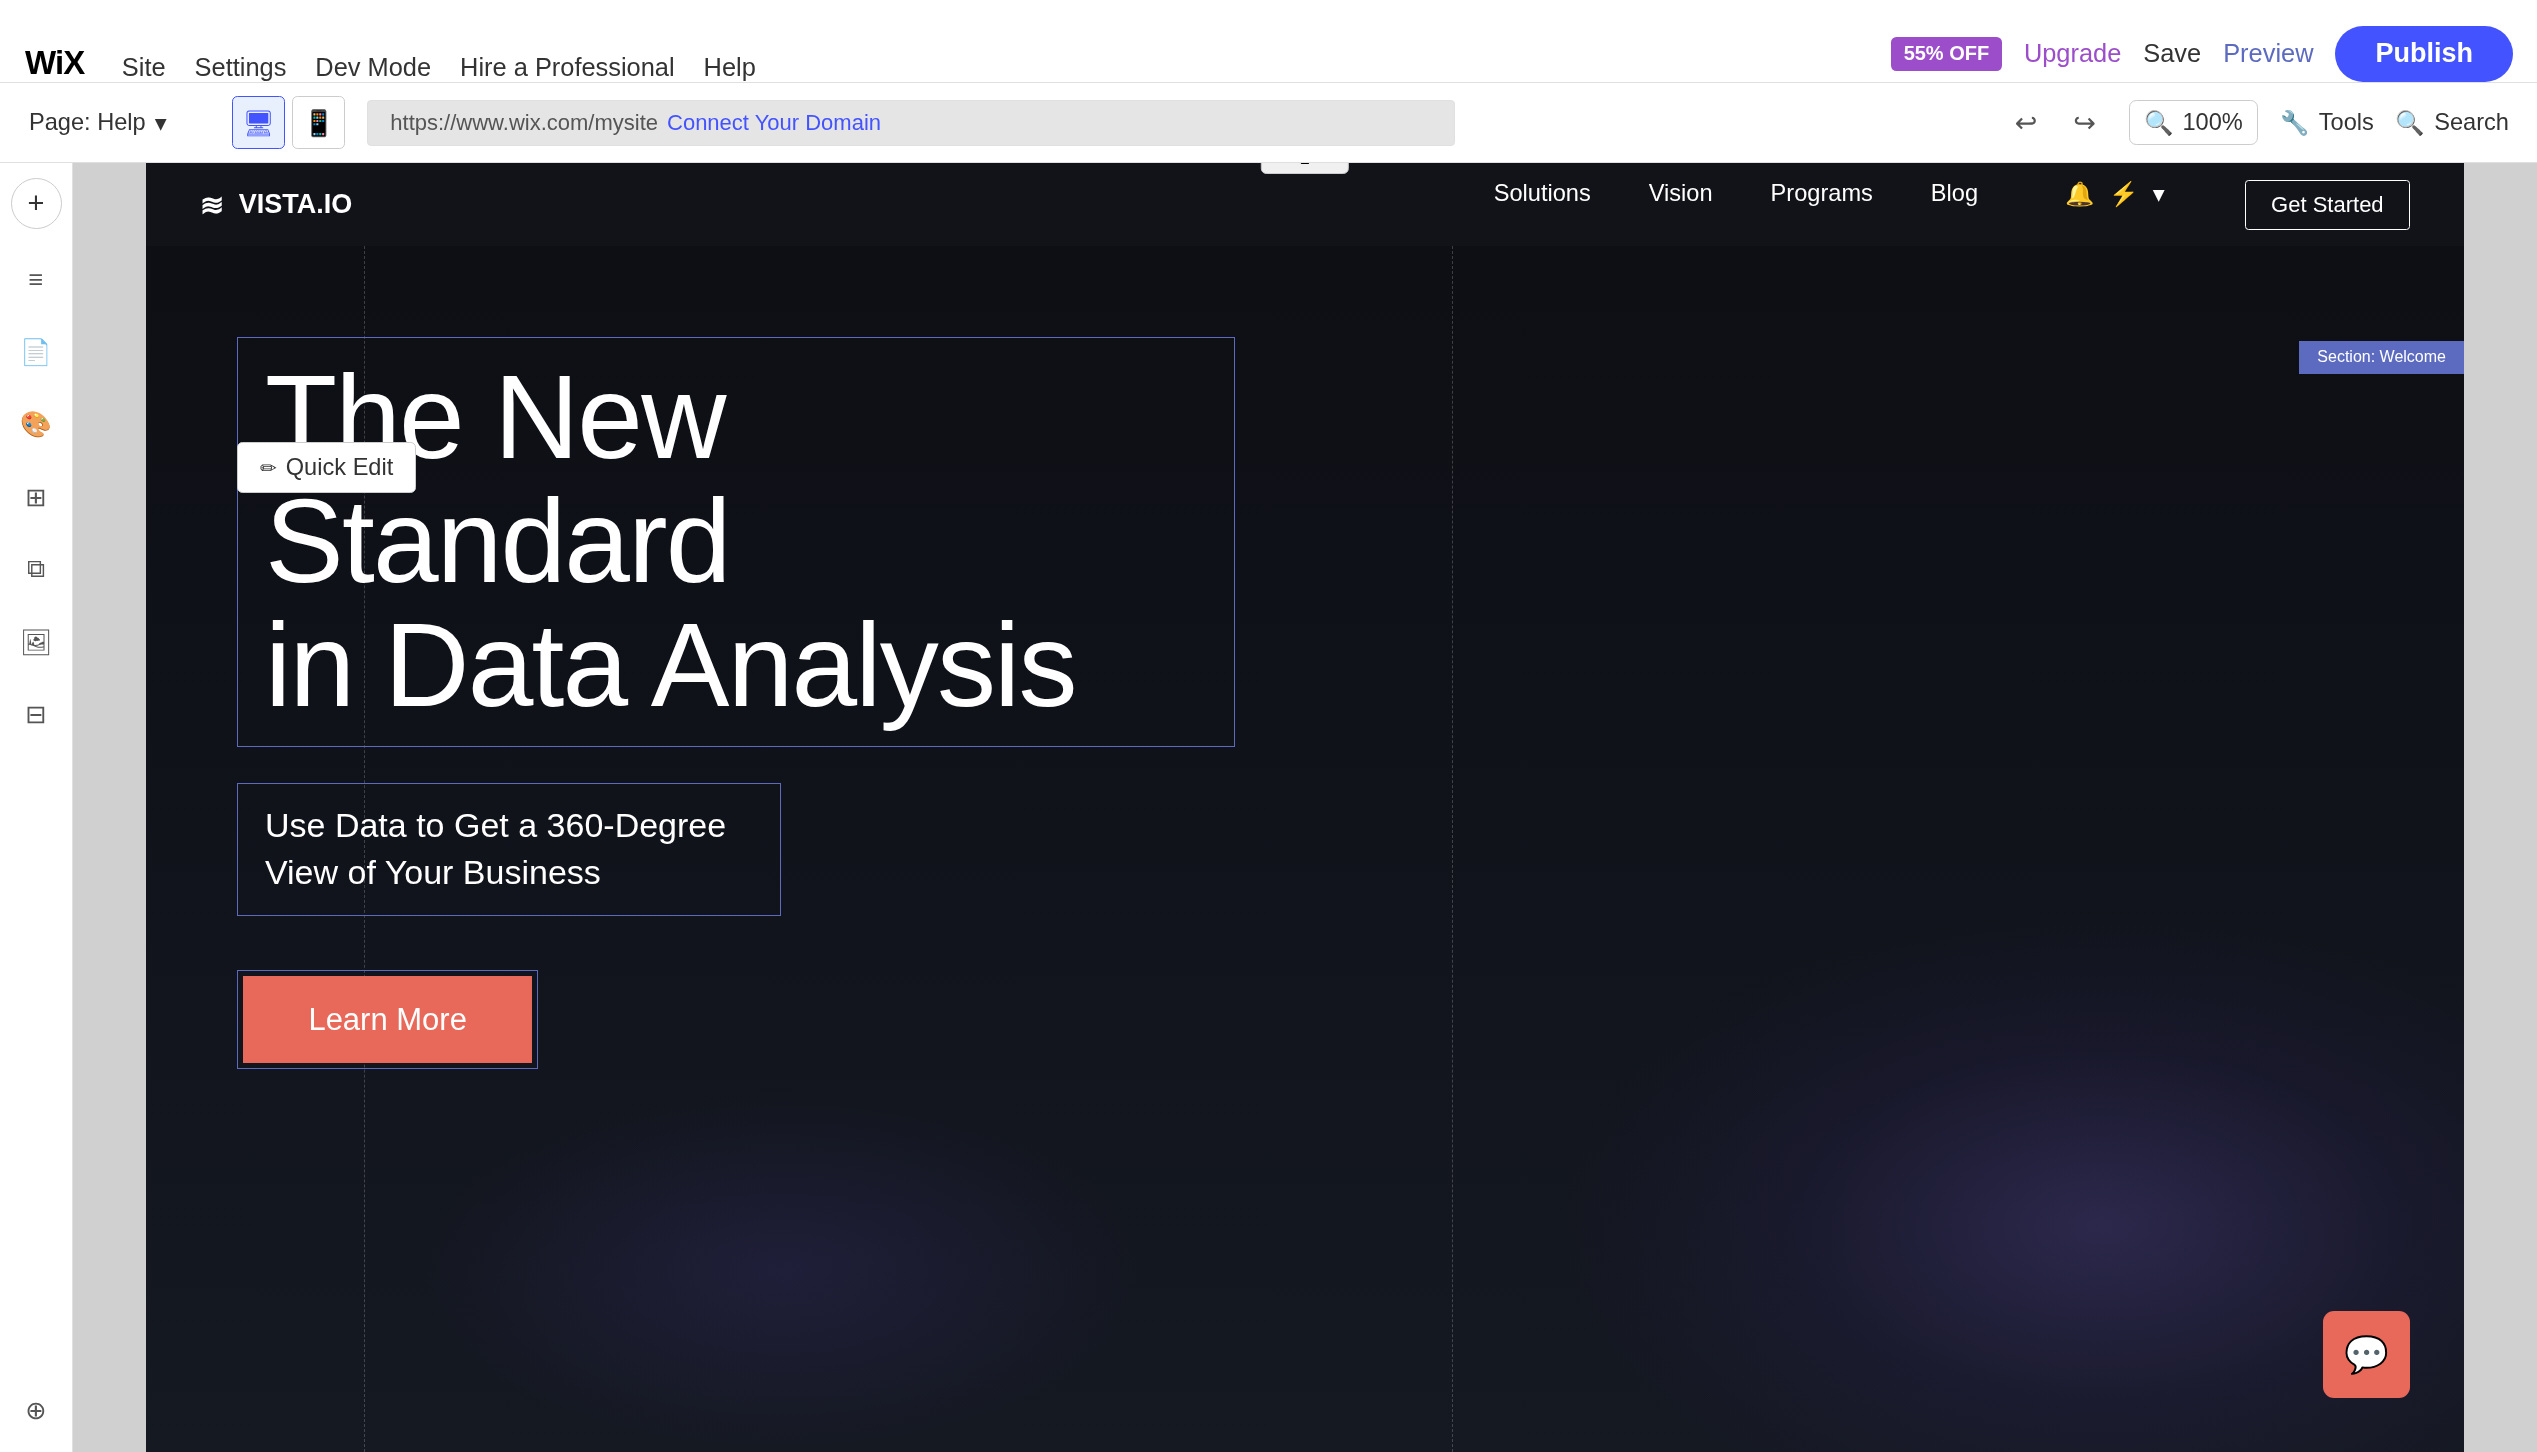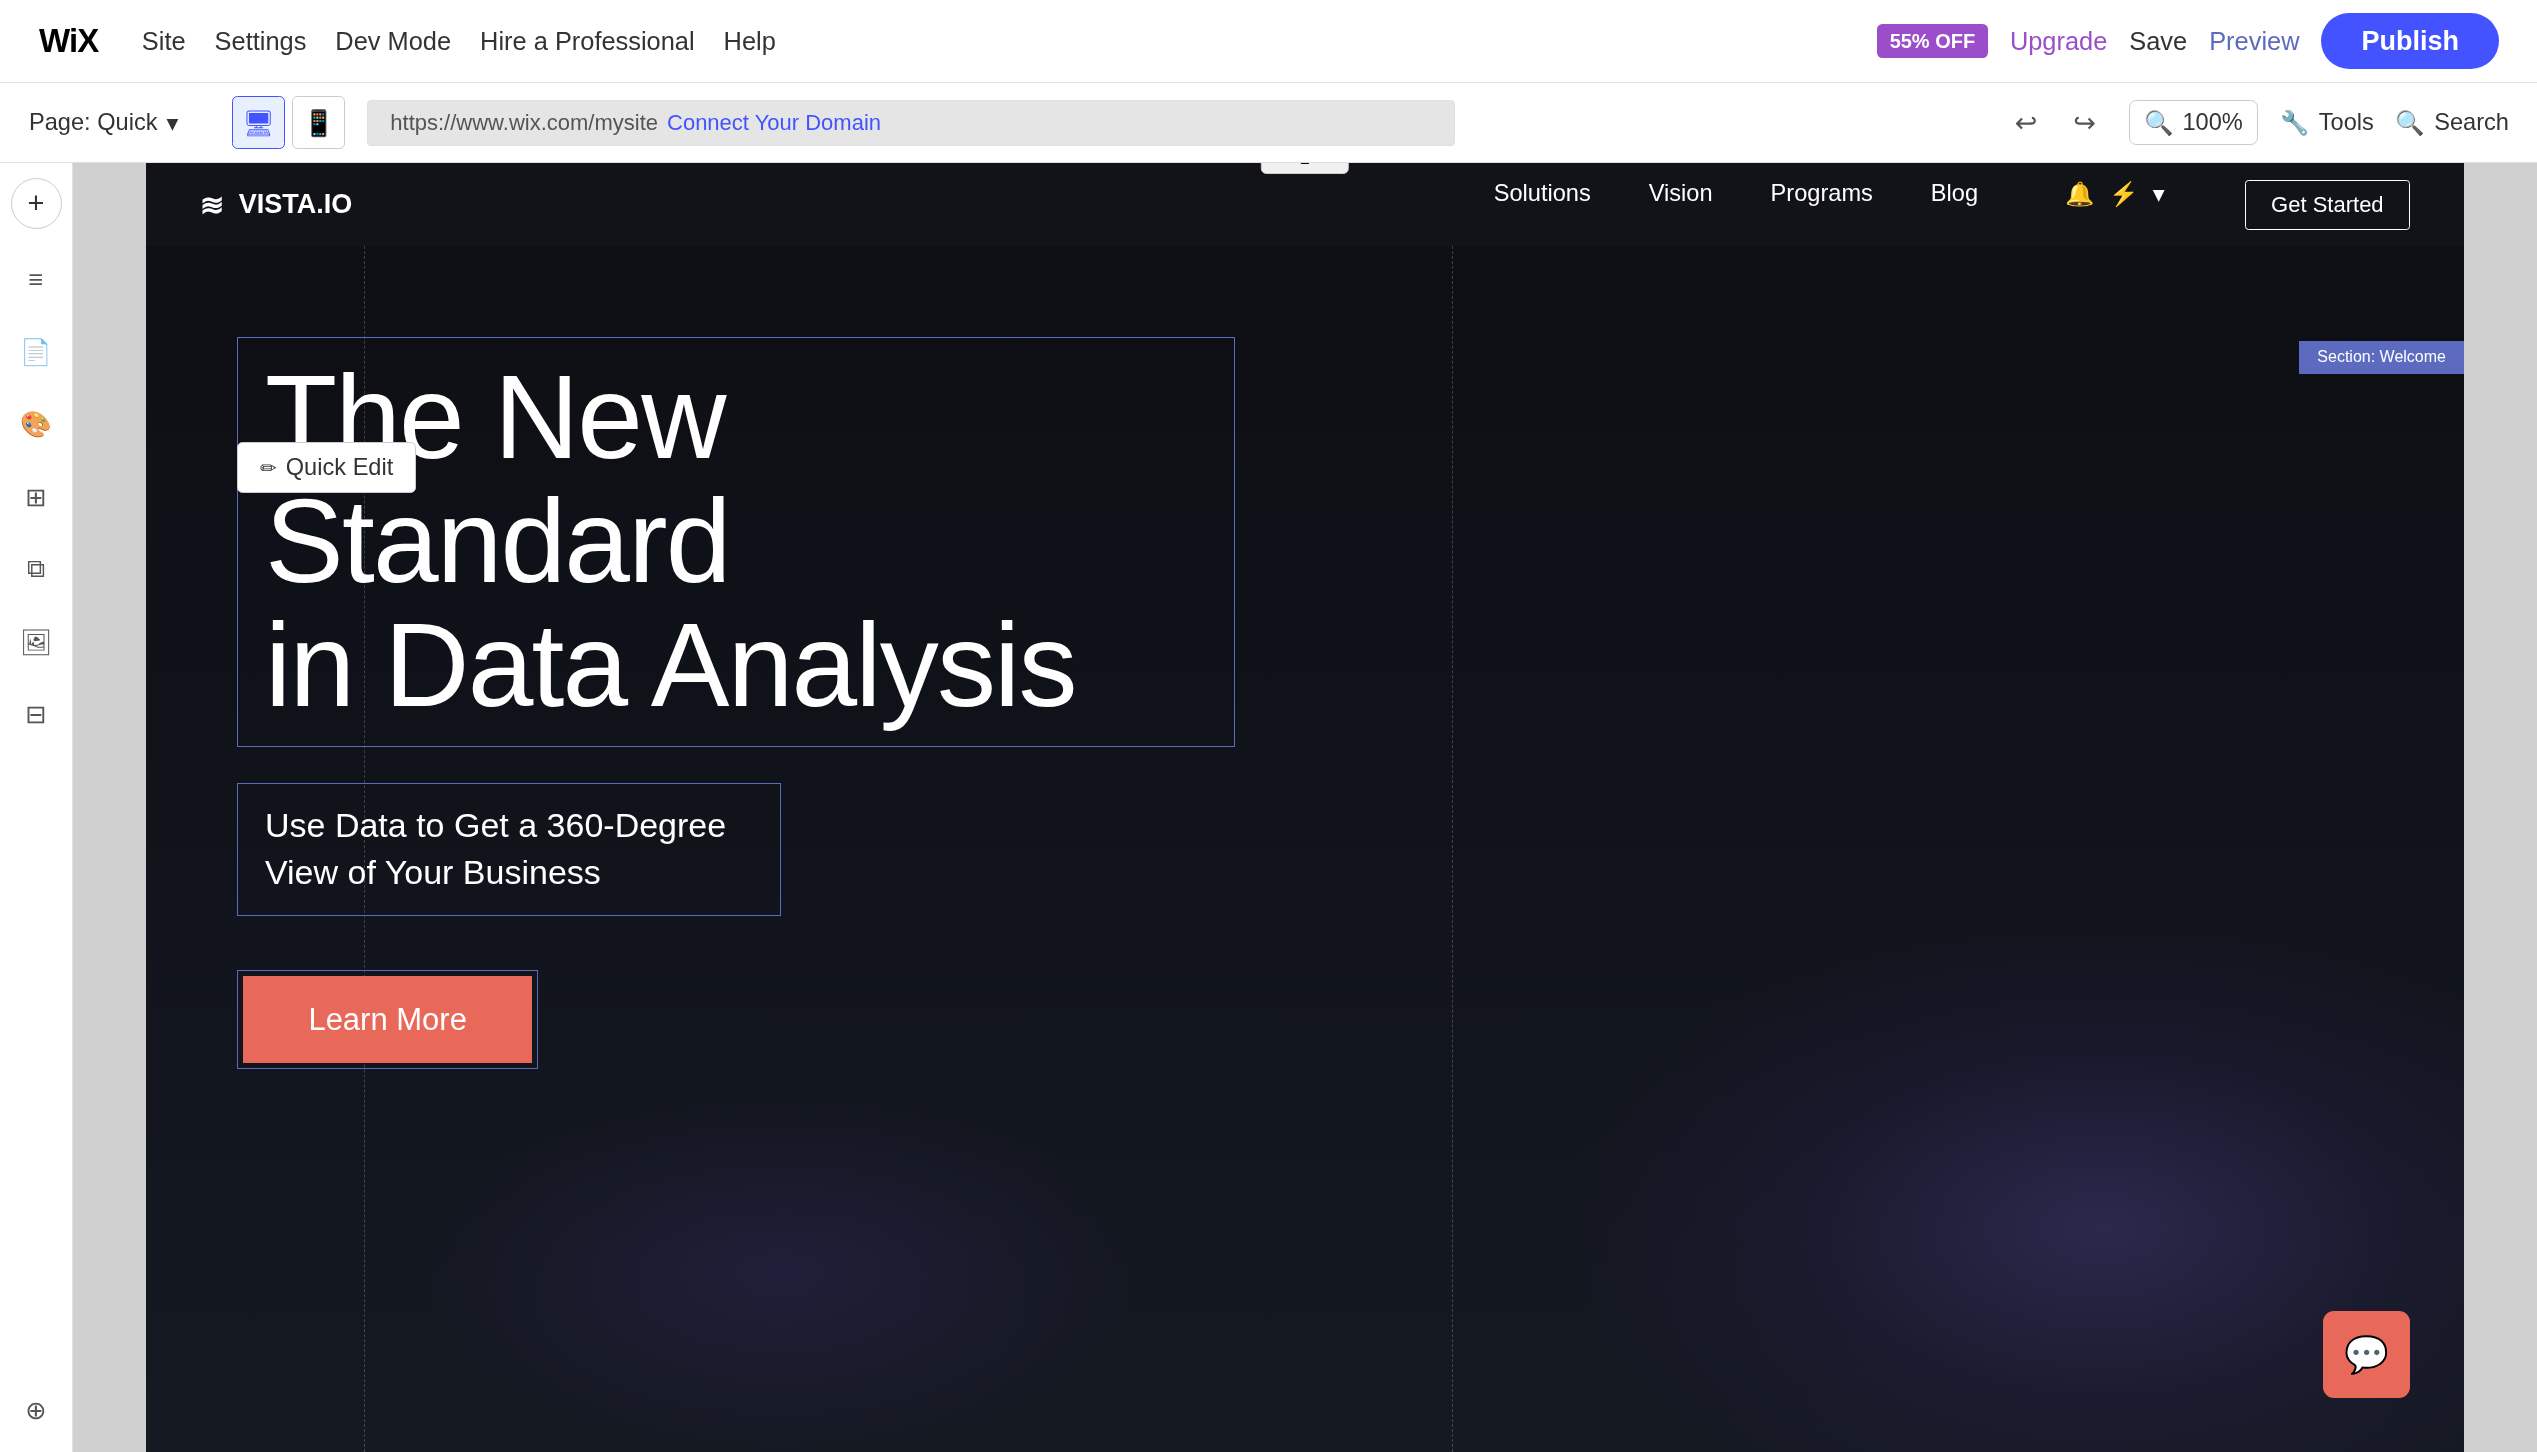--- a/index.html
+++ b/index.html
@@ -1,26 +1,26 @@
 <!DOCTYPE html>
 <html style="font-size:14.5px"><head>
   <meta charset="utf-8">
   <style>
     * { margin: 0; padding: 0; box-sizing: border-box; }
     body { font-family: 'Helvetica Neue', Arial, sans-serif; background: #f0f0f0; width: 2538px; height: 1453px; overflow: hidden; }
 
     
     .top-toolbar {
       display: flex;
-      align-items: center;
+      align-items: flex-end;
       height: 83px;
       background: #fff;
       border-bottom: 0.9px solid #e0e0e0;
-      padding: 0 39px;
-      gap: 29px;
+      padding: 0 25px;
+      gap: 23px;
       position: relative;
       z-index: 100;
     }
     .wix-logo {
       font-size: 33px;
       font-weight: 900;
       color: #000;
       letter-spacing: -0.9px;
       margin-right: 14.5px;
     }
@@ -502,21 +502,21 @@
     <span class="badge-50off">55% OFF</span>
     <span class="upgrade-link">Upgrade</span>
     <span class="save-btn">Save</span>
     <span class="preview-btn">Preview</span>
     <button class="publish-btn">Publish</button>
   </div>
 </div>
 
 <div class="second-toolbar">
   <div class="page-selector">
-    <span>Page: Quick</span>
+    <span>Page: Help</span>
     <span>▾</span>
   </div>
   <div class="device-btns">
     <div class="device-btn active">
       <span>🖥</span>
     </div>
     <div class="device-btn inactive">
       <span>📱</span>
     </div>
   </div>

